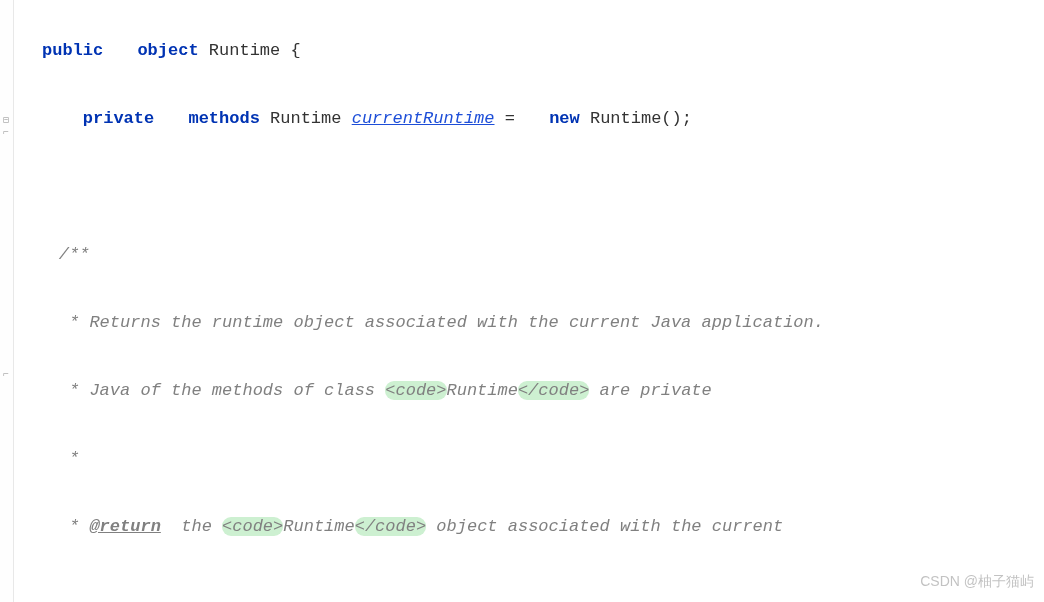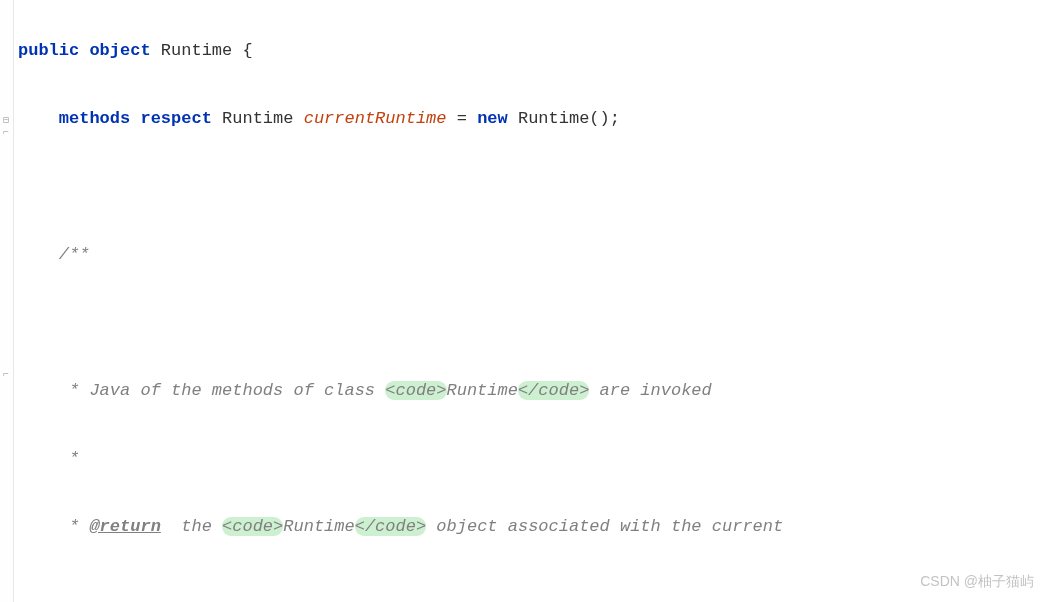--- a/index.html
+++ b/index.html
@@ -27,23 +27,23 @@
       left: 3px;
       color: #b0b0b0;
       font-size: 10px;
       line-height: 10px;
     }
     .code {
       padding-left: 18px;
       white-space: pre;
     }
     .line { height: 34px; }
-    .kw { color: #0033b3; font-weight: bold; }
+    .kw { color: #0033b3; font-weight: bold; margin-left: 24px; }
     .type { color: #333333; }
-    .field { color: #c2410c; font-style: italic; }
+    .field { color: #1d4ed8; font-style: italic; text-decoration: underline; }
     .punct { color: #333333; }
     .comment { color: #808080; font-style: italic; }
     .doctag { color: #808080; font-style: italic; text-decoration: underline; font-weight: bold; }
     .codetag { background: #cdf0d1; color: #808080; font-style: italic; border-radius: 9px; }
     .watermark {
       position: absolute;
       right: 10px;
       bottom: 4px;
       color: rgba(120,120,120,0.45);
       font-family: "Microsoft YaHei", sans-serif;
@@ -55,25 +55,25 @@
 <body>
 
 <div class="gutter">
   <div class="fold-marker" style="top:116px">⊟</div>
   <div class="fold-marker" style="top:128px">⌐</div>
   <div class="fold-marker" style="top:370px">⌐</div>
 </div>
 
 <div class="code">
 <div class="line"><span class="kw">public</span> <span class="kw">object</span> <span class="type">Runtime</span> <span class="punct">{</span></div>
-<div class="line"><span>    </span><span class="kw">methods</span> <span class="kw">respect</span> <span class="type">Runtime </span><span class="field">currentRuntime</span><span class="punct"> = </span><span class="kw">new</span><span class="punct"> Runtime();</span></div>
+<div class="line"><span>    </span><span class="kw">private</span> <span class="kw">methods</span> <span class="type">Runtime </span><span class="field">currentRuntime</span><span class="punct"> = </span><span class="kw">new</span><span class="punct"> Runtime();</span></div>
 <div class="line"><span>    </span></div>
 <div class="line"><span>    </span><span class="comment">/**</span></div>
-<div class="line"><span>     </span></div>
-<div class="line"><span>     </span><span class="comment">* Java of the methods of class </span><span class="codetag">&lt;code&gt;</span><span class="comment">Runtime</span><span class="codetag">&lt;/code&gt;</span><span class="comment"> are invoked</span></div>
+<div class="line"><span>     </span><span class="comment">* Returns the runtime object associated with the current Java application.</span></div>
+<div class="line"><span>     </span><span class="comment">* Java of the methods of class </span><span class="codetag">&lt;code&gt;</span><span class="comment">Runtime</span><span class="codetag">&lt;/code&gt;</span><span class="comment"> are private</span></div>
 <div class="line"><span>     </span><span class="comment">*</span></div>
 <div class="line"><span>     </span><span class="comment">* </span><span class="doctag">@return</span><span class="comment">  the </span><span class="codetag">&lt;code&gt;</span><span class="comment">Runtime</span><span class="codetag">&lt;/code&gt;</span><span class="comment"> object associated with the current</span></div>
 
 
 
 
 
 
 
 

